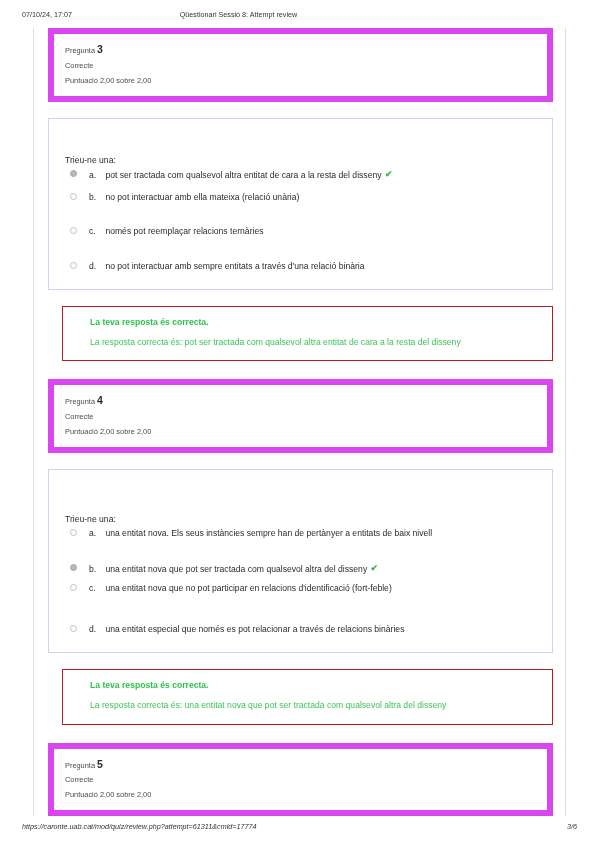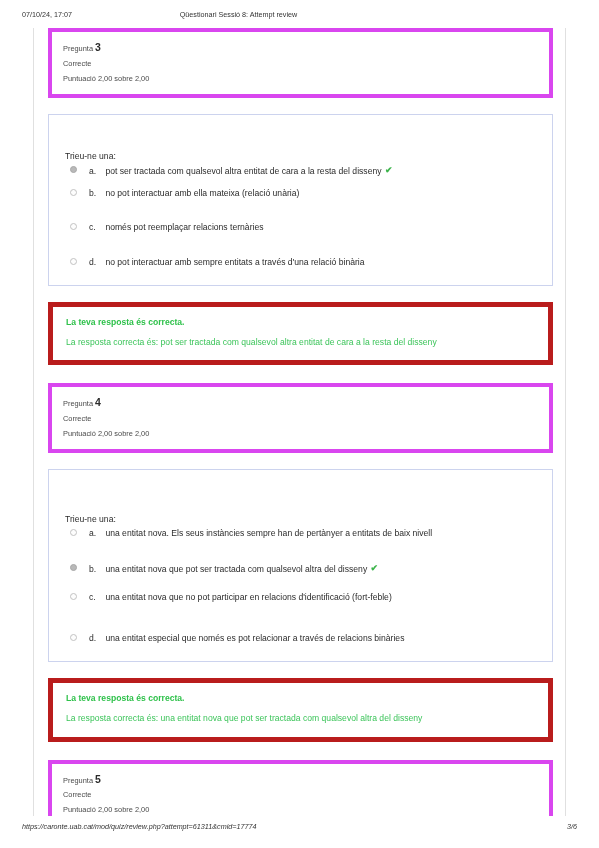--- a/index.html
+++ b/index.html
@@ -80,21 +80,21 @@
 
   .content-col {
     position: absolute;
     left: 14px;
     top: 0;
     width: 505px;
   }
 
   
   .q-info {
-    border: 4px solid #d946ef;
+    border: 6px solid #d946ef;
     background: #ffffff;
     padding: 9px 11px 10px 11px;
     box-sizing: border-box;
     margin-bottom: 16px;
   }
   .q-info .q-num {
     font-size: 7.4px;
     color: #4a4a4a;
     line-height: 1.2;
     margin-bottom: 6px;
@@ -178,25 +178,26 @@
   .tick {
     color: #3cb44b;
     font-size: 9px;
     font-weight: bold;
     margin-left: 1px;
     vertical-align: 1px;
   }
 
   
   .feedback {
-    border: 5px solid #b91c1c;
+    border: 1px solid #b91c1c;
     background: #ffffff;
     box-sizing: border-box;
-    padding: 10px 13px 12px 13px;
+    padding: 10px 13px 12px 27px;
     margin-bottom: 18px;
+    margin-left: 14px;
   }
   .feedback .fb-title {
     color: #2fc14b;
     font-size: 8.6px;
     font-weight: bold;
     margin-bottom: 10px;
     line-height: 1.2;
   }
   .feedback .fb-body {
     color: #3cc45a;
@@ -272,21 +273,21 @@
           <span class="radio"></span>
           <span class="ans-letter">a.</span>
           <span class="ans-text">una entitat nova. Els seus instàncies sempre han de pertànyer a entitats de baix nivell</span>
         </li>
         <li class="answer" style="margin-top:23px;">
           <span class="radio checked"></span>
           <span class="ans-letter">b.</span>
           <span class="ans-text">una entitat nova que pot ser tractada com qualsevol altra del disseny</span>
           <span class="tick">✔</span>
         </li>
-        <li class="answer" style="margin-top:17px;">
+        <li class="answer" style="margin-top:8px;">
           <span class="radio"></span>
           <span class="ans-letter">c.</span>
           <span class="ans-text">una entitat nova que no pot participar en relacions d'identificació (fort-feble)</span>
         </li>
         <li class="answer" style="margin-top:29px;">
           <span class="radio"></span>
           <span class="ans-letter">d.</span>
           <span class="ans-text">una entitat especial que només es pot relacionar a través de relacions binàries</span>
         </li>
       </ul>

